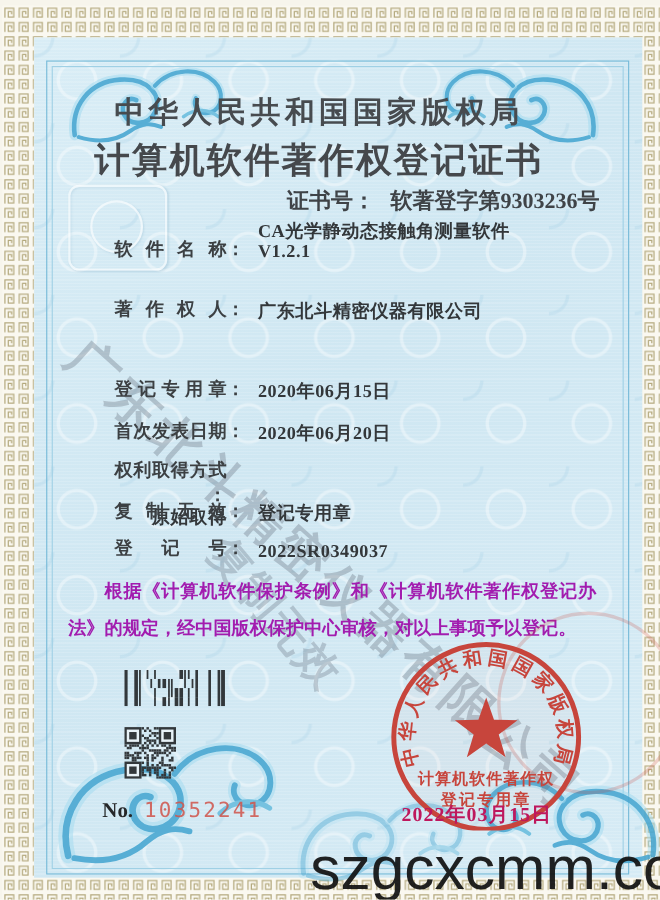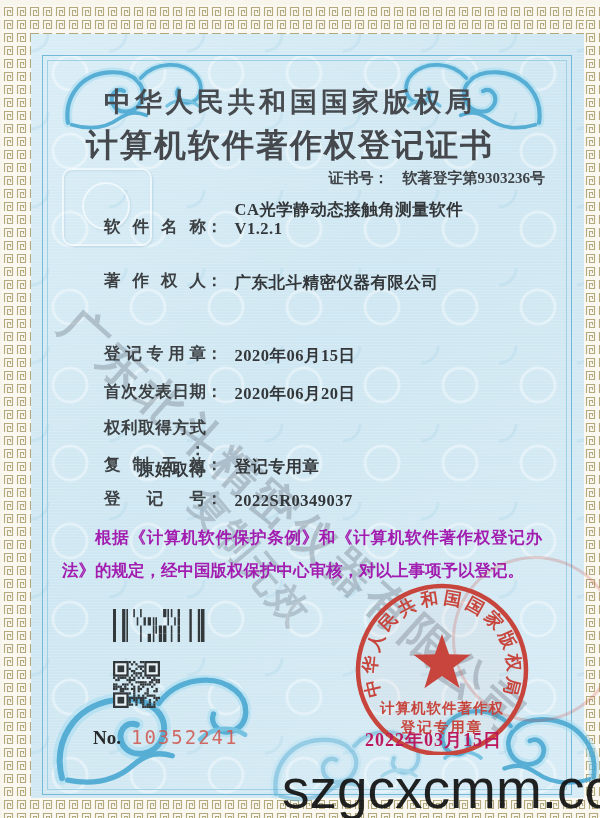--- a/index.html
+++ b/index.html
@@ -32,21 +32,21 @@
     opacity:.8;}
   .emboss::after{content:""; position:absolute; left:18px; top:12px; width:44px; height:44px;
     border-radius:50%; border:2px solid rgba(255,255,255,.75);
     box-shadow:1px 1px 2px rgba(140,180,202,.4);}
   
   .authority{position:absolute; left:0; top:84px; width:580px; text-align:center;
     font-size:27px; font-weight:bold; letter-spacing:4px; color:#474b4f;}
   .cert-title{position:absolute; left:0; top:124px; width:580px; text-align:center;
     font-size:32px; font-weight:bold; letter-spacing:2px; color:#45484c;}
   .certno-row{position:absolute; top:169px; right:55px; display:flex; gap:14px;
-    font-size:15px; font-weight:bold; color:#3f4347;}
+    font-size:20px; font-weight:bold; color:#3f4347;}
   
   .frow{position:absolute; left:64px; display:flex; align-items:flex-end;
     font-size:16.5px; font-weight:bold; color:#3c4043;padding-left:40px;}
   .flabel{display:inline-block; width:102px; text-align:justify; text-align-last:justify;}
   .fcolon{display:inline-block;}
   .fvalue{margin-left:12px; color:#33373a; letter-spacing:.5px; line-height:18.5px;}
   .fvalue div{margin-bottom:0;}
   .r0{top:201px;} .r1{top:270px;} .r2{top:343px;} .r3{top:381px;}
   .r4{top:417px;flex-direction:column;} .r5{top:454px;} .r6{top:488px;}
   

